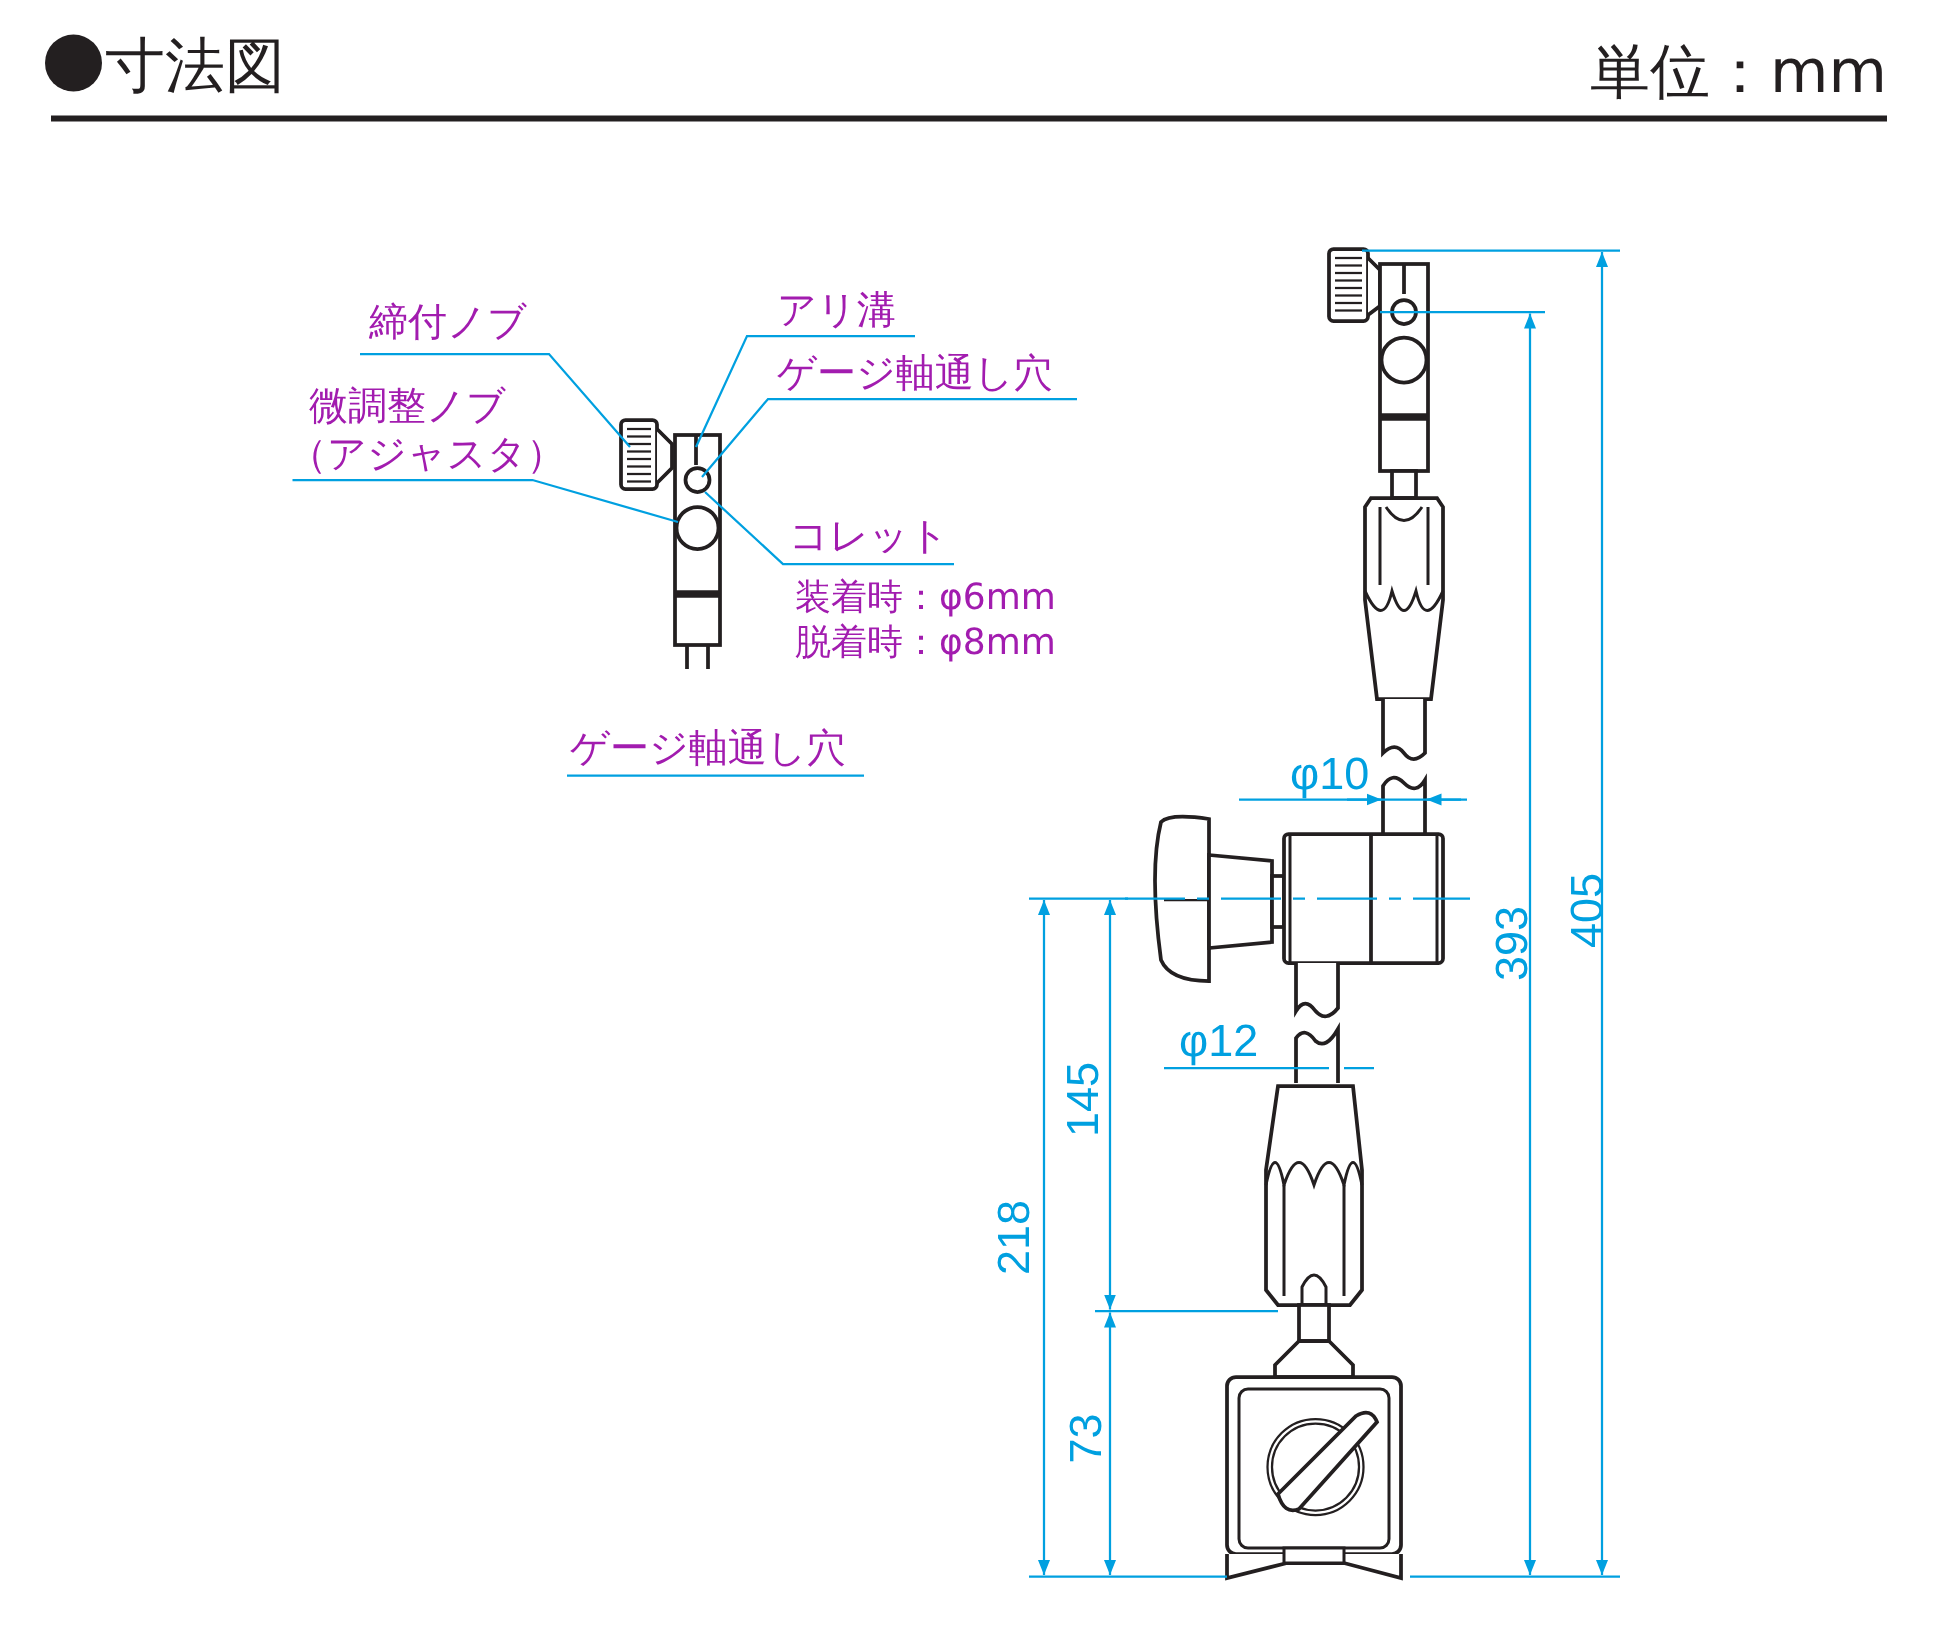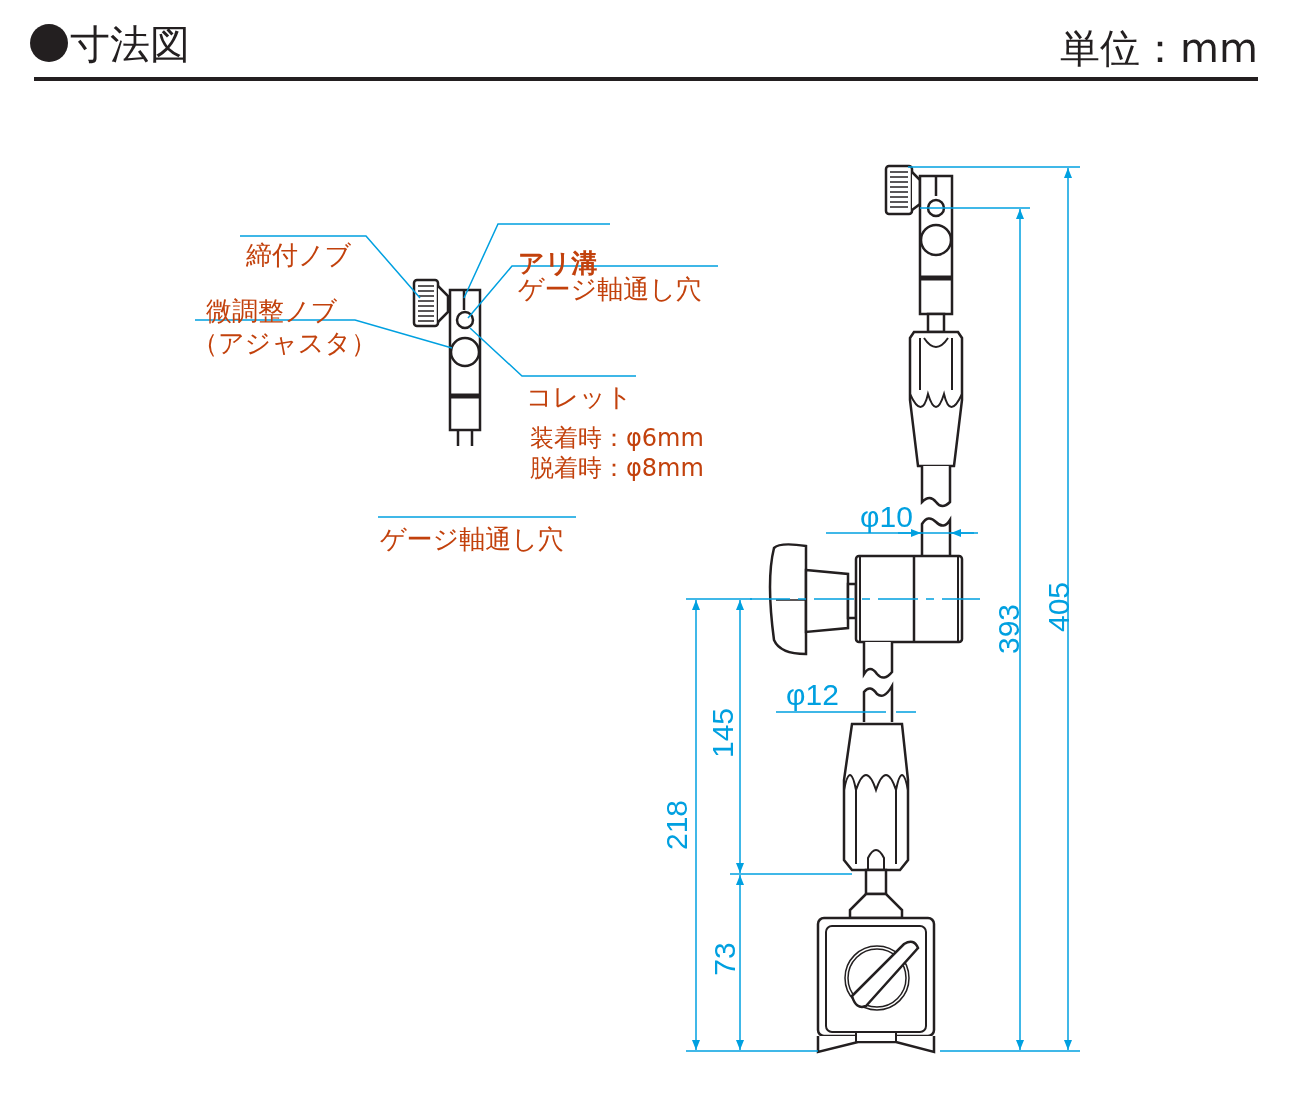--- a/index.html
+++ b/index.html
@@ -2,21 +2,21 @@
 <html><head>
 <meta charset="utf-8">
 <style>
   html, body { margin:0; padding:0; background:#ffffff; }
   body { width:1300px; height:1100px; position:relative; overflow:hidden;
          font-family:"DejaVu Sans", sans-serif; color:#231f20; }
   .hdr-title { position:absolute; left:30px; top:18px; font-size:40px; line-height:52px; white-space:nowrap;text-align:right; }
   .hdr-title .dot { display:inline-block; width:38px; height:38px; border-radius:50%; background:#231f20; vertical-align:-4px; margin-right:2px; }
   .hdr-unit { position:absolute; right:42px; top:22px; font-size:40px; line-height:52px; white-space:nowrap;margin-left:25px; }
   .hdr-rule { position:absolute; left:34px; top:77px; width:1224px; height:4px; background:#231f20; }
-  .lbl { position:absolute; color:#c2410c; font-size:26px; line-height:30px; white-space:nowrap;margin-top:40px; }
+  .lbl { position:absolute; color:#a21caf; font-size:26px; line-height:30px; white-space:nowrap; }
   .lbl.sm { font-size:24px; line-height:28px; }
   .dim { position:absolute; color:#00a0e0; font-size:30px; white-space:nowrap; font-family:"Liberation Sans", sans-serif; }
   .dim.v { transform:rotate(-90deg); transform-origin:center center; }
   svg { position:absolute; left:0; top:0; }
 </style>
 </head>
 <body>
 
 <div class="hdr-title"><span class="dot"></span><span>寸法図</span></div>
 <div class="hdr-unit">単位：mm</div>
@@ -142,21 +142,21 @@
     <line x1="740" y1="600" x2="740" y2="873" marker-start="url(#arr)" marker-end="url(#arr)"></line>
     <line x1="740" y1="875" x2="740" y2="1050" marker-start="url(#arr)" marker-end="url(#arr)"></line>
     <line x1="898" y1="533" x2="921" y2="533" marker-end="url(#arr)"></line>
     <line x1="974" y1="533" x2="951" y2="533" marker-end="url(#arr)"></line>
   </g>
 </svg>
 
 <div class="lbl" style="left:246px;top:200px;">締付ノブ</div>
 <div class="lbl" style="left:206px;top:256px;">微調整ノブ</div>
 <div class="lbl" style="left:192px;top:288px;">（アジャスタ）</div>
-<div class="lbl" style="left:518px;top:208px;font-weight:bold;">アリ溝</div>
+<div class="lbl" style="left:518px;top:192px;">アリ溝</div>
 <div class="lbl" style="left:518px;top:234px;">ゲージ軸通し穴</div>
 <div class="lbl" style="left:526px;top:344px;font-family:Liberation Mono, monospace;">コレット</div>
 <div class="lbl sm" style="left:530px;top:384px;">装着時：φ6mm</div>
 <div class="lbl sm" style="left:530px;top:414px;">脱着時：φ8mm</div>
 <div class="lbl" style="left:380px;top:484px;">ゲージ軸通し穴</div>
 
 <div class="dim v" style="left:1034px;top:590px;">405</div>
 <div class="dim v" style="left:984px;top:612px;">393</div>
 <div class="dim v" style="left:652px;top:808px;">218</div>
 <div class="dim v" style="left:698px;top:716px;">145</div>

